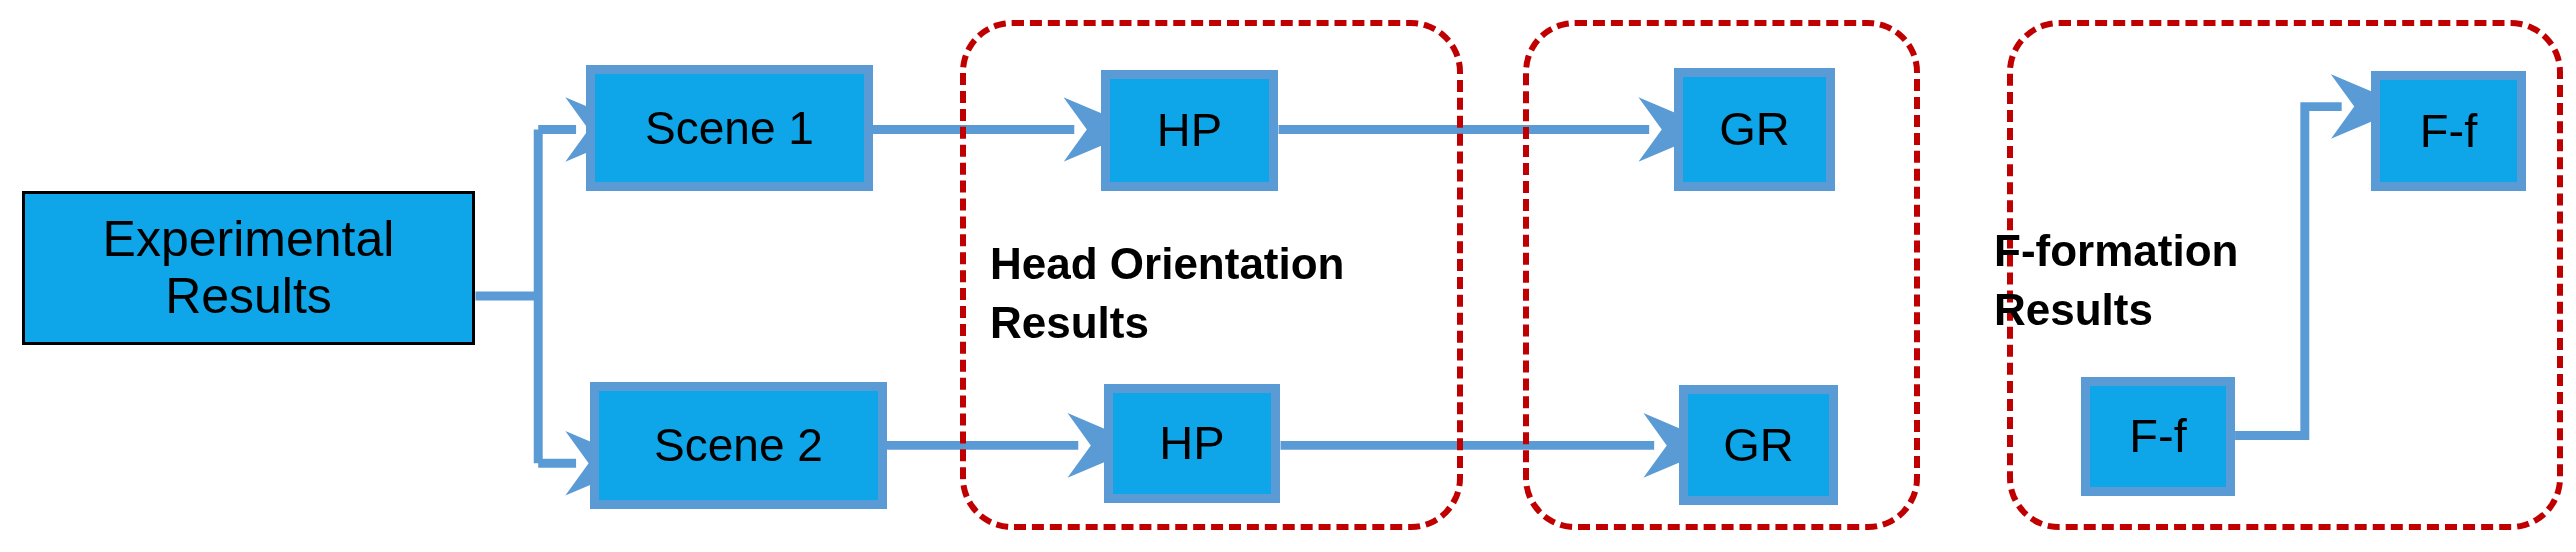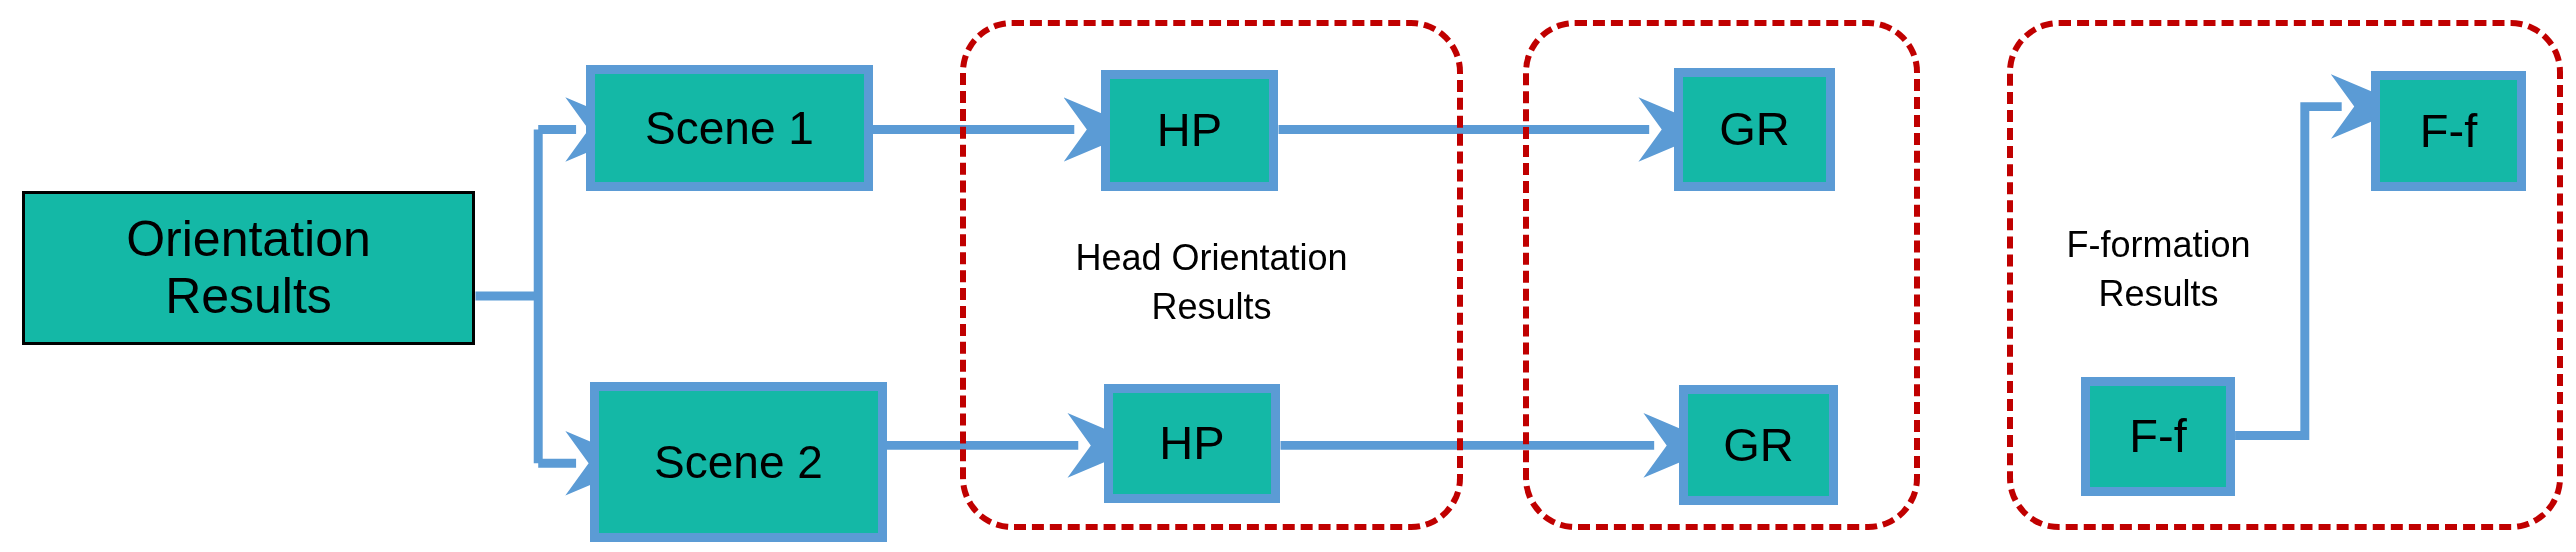--- a/index.html
+++ b/index.html
@@ -25,21 +25,21 @@
     height: 552px;
     pointer-events: none;
   }
   
   .node {
     position: absolute;
     box-sizing: border-box;
     display: flex;
     align-items: center;
     justify-content: center;
-    background: #14b8a6;
+    background: #0ea5e9;
     color: #000000;
     text-align: center;
     line-height: 1.15;
     white-space: pre-line;
   }
   .node.black {
     border: 3px solid #000000;
     font-size: 50px;
   }
   .node.blue {
@@ -52,24 +52,25 @@
   .group {
     position: absolute;
     box-sizing: border-box;
     border: 6px dashed #C00000;
     border-radius: 52px;
     background: transparent;
   }
   .group-label {
     position: absolute;
     color: #000000;
-    font-size: 36px;
+    font-size: 44px;
     line-height: 1.35;
-    text-align: center;
+    text-align: left;
     white-space: pre-line;
+    font-weight: bold;
   }
 </style>
 </head>
 <body>
 
 <div id="canvas">
 
   <svg class="svg-layer" viewBox="0 0 2585 554" width="2576" height="552" xmlns="http://www.w3.org/2000/svg">
     <defs>
       <marker id="arrowblue" markerWidth="10" markerHeight="10" refX="1.2" refY="4" orient="auto" markerUnits="strokeWidth">
@@ -108,26 +109,26 @@
   <div class="group" style="left:960px; top:20px; width:503px; height:510px;"></div>
   <div class="group-label" style="left:990px; top:234px; width:443px;">Head Orientation
 Results</div>
 
   <div class="group" style="left:1523px; top:20px; width:397px; height:510px;"></div>
 
   <div class="group" style="left:2007px; top:20px; width:556px; height:510px;"></div>
   <div class="group-label" style="left:1994px; top:221px; width:329px;">F-formation
 Results</div>
 
-  <div class="node black" style="left:22px; top:191px; width:453px; height:154px;">Orientation
+  <div class="node black" style="left:22px; top:191px; width:453px; height:154px;">Experimental
 Results</div>
 
   <div class="node blue" style="left:586px; top:65px; width:287px; height:126px;">Scene 1</div>
 
-  <div class="node blue" style="left:590px; top:382px; width:297px; height:160px;">Scene 2</div>
+  <div class="node blue" style="left:590px; top:382px; width:297px; height:127px;">Scene 2</div>
 
   <div class="node blue small" style="left:1101px; top:70px; width:177px; height:121px;">HP</div>
 
   <div class="node blue small" style="left:1104px; top:384px; width:176px; height:119px;">HP</div>
 
   <div class="node blue small" style="left:1674px; top:68px; width:161px; height:123px;">GR</div>
 
   <div class="node blue small" style="left:1679px; top:385px; width:159px; height:120px;">GR</div>
 
   <div class="node blue small" style="left:2371px; top:71px; width:155px; height:120px;">F-f</div>

